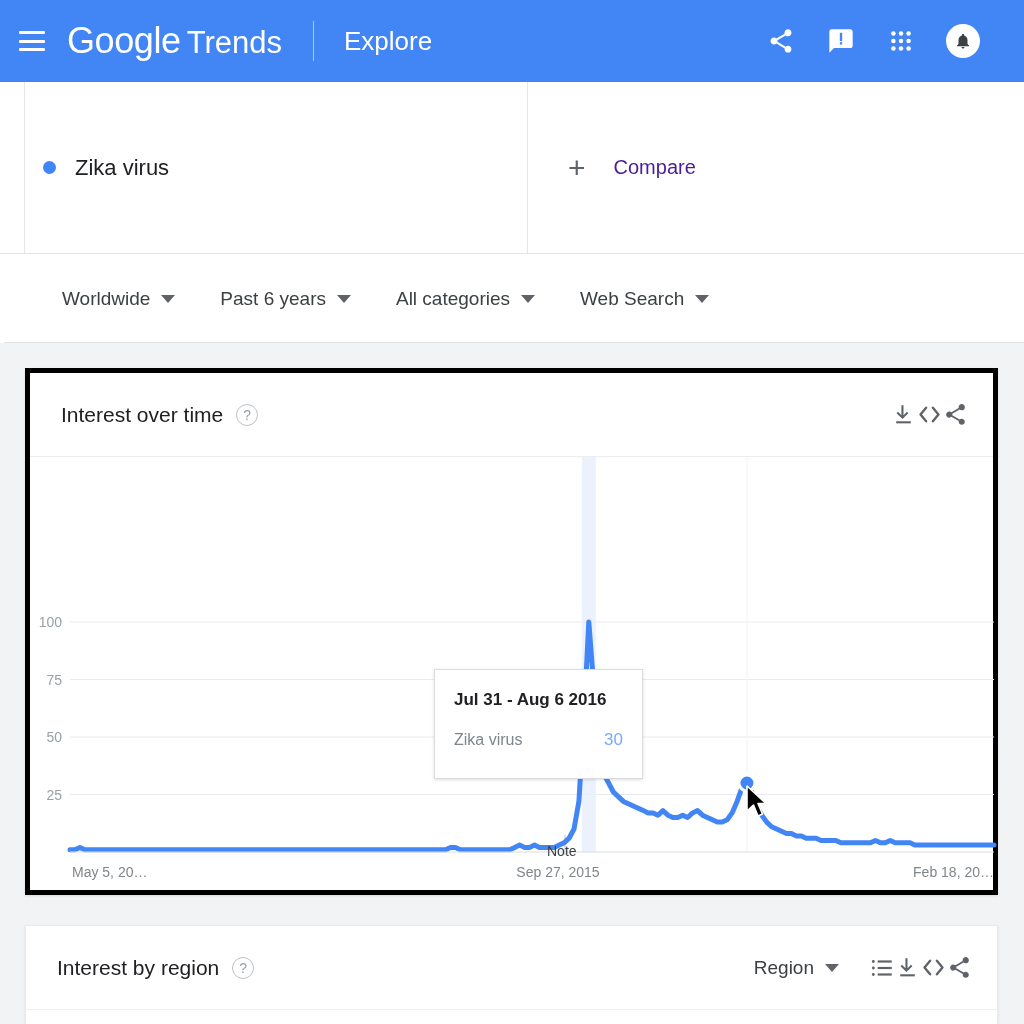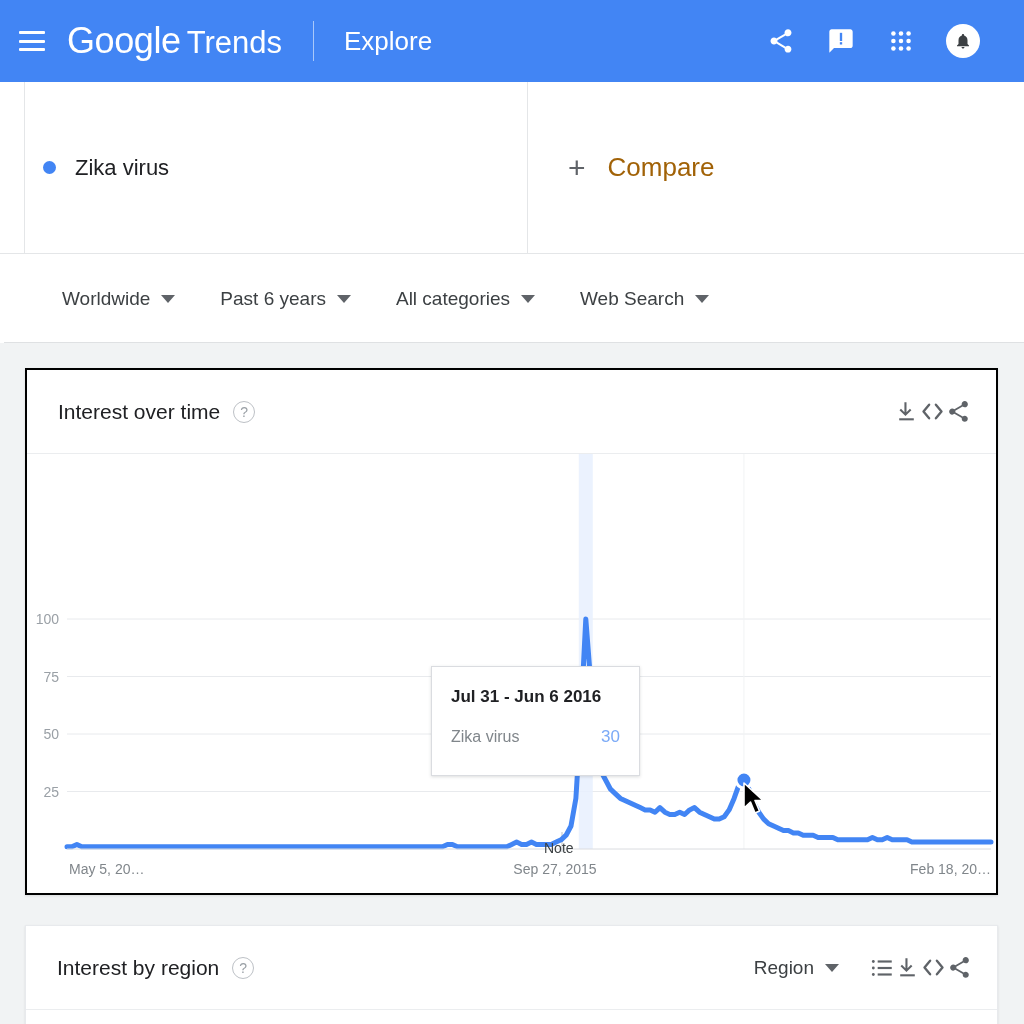--- a/index.html
+++ b/index.html
@@ -61,21 +61,21 @@
     display: flex; flex-direction: column; justify-content: center;
     padding-left: 18px;
   }
   #term-line { display: flex; align-items: center; }
   #term-dot { width: 13px; height: 13px; border-radius: 50%; background: #4285F4; margin-right: 19px; }
   #term-label { font-size: 22px; color: #202124; }
   #term-type { font-size: 17px; color: #80868b; margin-left: 32px; margin-top: 9px; }
 
   #compare-cell { flex: 1; display: flex; align-items: center; padding-left: 40px; cursor: pointer; }
   #compare-plus { font-size: 30px; color: #5f6368; font-weight: 300; line-height: 1; }
-  #compare-label { font-size: 26px; color: #a16207; margin-left: 22px; }
+  #compare-label { font-size: 20px; color: #4c1d95; margin-left: 28px; }
 
   
   #filter-bar {
     position: absolute; top: 255px; left: 4px;
     width: 1024px; height: 88px;
     background: #fff;
     border-bottom: 1px solid #dfe1e3;
     display: flex; align-items: center;
     padding-left: 58px;
   }
@@ -89,21 +89,21 @@
   #page-bg {
     position: absolute; top: 343px; left: 0;
     width: 1024px; height: 681px; background: #f1f3f4;
   }
 
   
   #iot-card {
     position: absolute; top: 368px; left: 25px;
     width: 973px; height: 527px;
     background: #ffffff;
-    border: 2px solid #000000;
+    border: 5px solid #000000;
     box-shadow: 0 1px 2px rgba(60,64,67,0.12);
   }
   .card-head {
     height: 84px; display: flex; align-items: center;
     padding: 0 25px 0 31px;
     border-bottom: 1px solid #ebedef;
   }
   .card-title { font-size: 21px; color: #202124; }
   .help-badge {
     width: 22px; height: 22px; border-radius: 50%;
@@ -285,21 +285,21 @@
       <circle id="hover-point" cx="716.9411764705883" cy="326" r="8" fill="#4285F4" stroke="#ffffff" stroke-width="3"></circle>
       <line id="x-axis-line" x1="40" y1="395" x2="964" y2="395" stroke="#dadce0" stroke-width="1"></line>
       <g id="x-tick-labels" font-family="Liberation Sans, sans-serif" font-size="14" fill="#80868b">
           <text x="42" y="420" text-anchor="start">May 5, 20…</text>
           <text x="528" y="420" text-anchor="middle">Sep 27, 2015</text>
           <text x="964" y="420" text-anchor="end">Feb 18, 20…</text>
         </g>
     </svg>
 
     <div id="chart-tooltip">
-      <div id="tooltip-date">Jul 31 - Jun 6 2016</div>
+      <div id="tooltip-date">Jul 31 - Aug 6 2016</div>
       <div id="tooltip-row">
         <span id="tooltip-term">Zika virus</span>
         <span id="tooltip-value">30</span>
       </div>
     </div>
 
     <div id="note-label">Note</div>
 
     <div id="mouse-cursor" style="left: 714.941px; top: 328px;">
       <svg width="26" height="34" viewBox="0 0 26 34">

